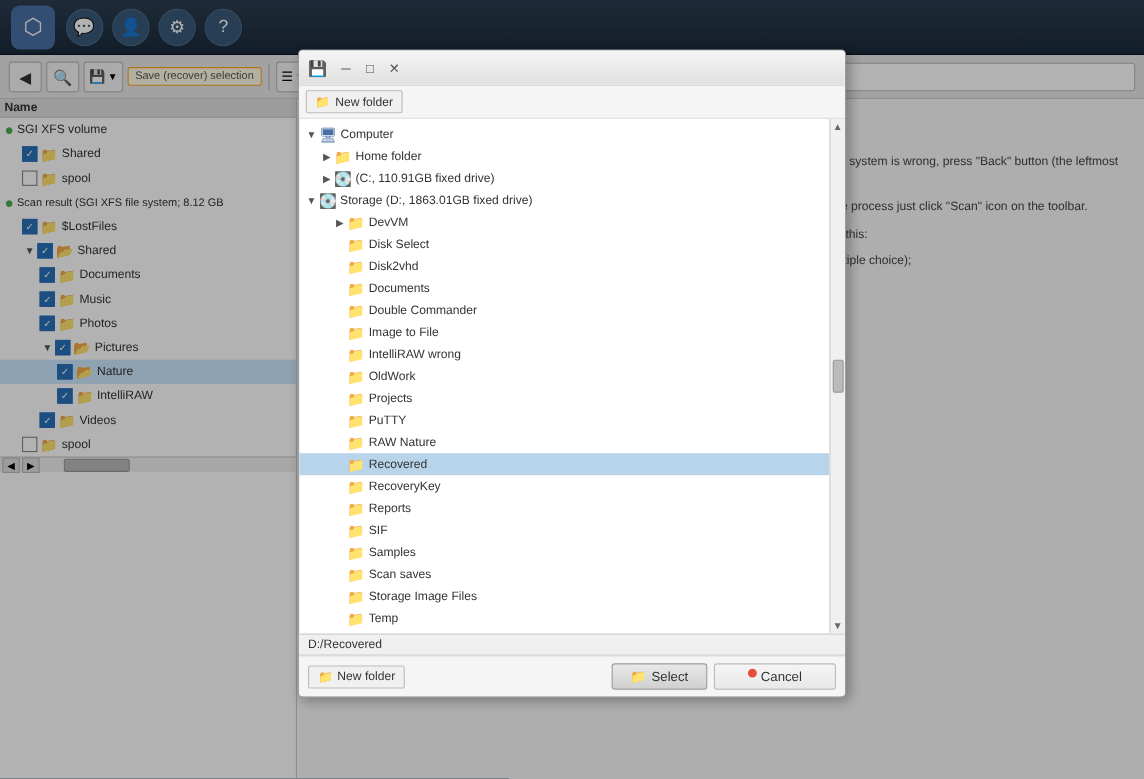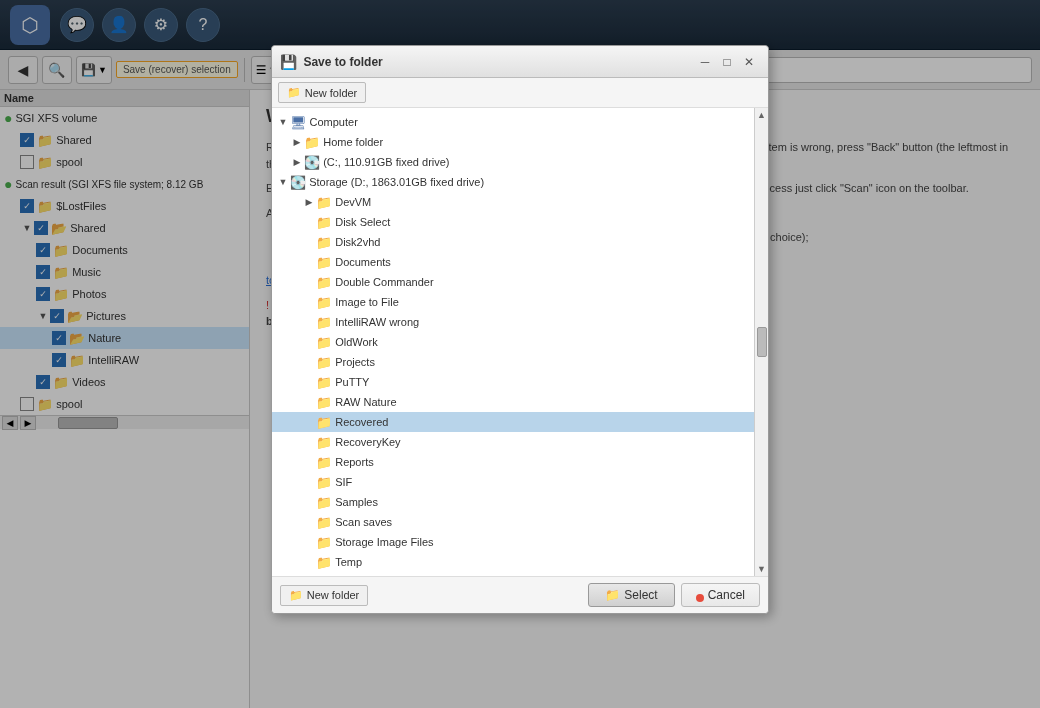--- a/index.html
+++ b/index.html
@@ -72,21 +72,21 @@
       background: #fffde7; border: 1px solid #f9a825;
       padding: 2px 6px; font-size: 10px; color: #555;
       border-radius: 2px; white-space: nowrap;
     }
 
     
     .main { display: flex; height: calc(708px - 90px); }
 
     
     .left-panel {
-      width: 250px;
+      width: 270px;
       background: white;
       border-right: 1px solid #ccc;
       overflow-y: auto;
       flex-shrink: 0;
     }
     .tree-item {
       display: flex; align-items: center;
       padding: 2px 4px; cursor: pointer; height: 22px;
     }
     .tree-item.selected { background: #cce8ff; }
@@ -203,22 +203,22 @@
       border-radius: 0 0 4px 4px;
     }
     .btn-select {
       display: flex; align-items: center; gap: 4px;
       padding: 4px 16px; font-size: 12px;
       background: linear-gradient(180deg, #e8e8e8 0%, #d0d0d0 100%);
       border: 1px solid #999; border-radius: 3px;
       cursor: pointer; color: #333;
     }
     .btn-cancel {
-      display: flex; align-items: flex-end; gap: 4px;
-      padding: 4px 14px; font-size: 12px;
+      display: flex; align-items: flex-start; gap: 4px;
+      padding: 4px 30px; font-size: 12px;
       background: linear-gradient(180deg, #f5f5f5 0%, #e8e8e8 100%);
       border: 1px solid #bbb; border-radius: 3px;
       cursor: pointer; color: #333;
     }
     .cancel-dot { width: 8px; height: 8px; background: #e74c3c; border-radius: 50%; }
 
     .scrollbar-h {
       height: 14px; background: #f0f0f0; border-top: 1px solid #ccc;
       display: flex; align-items: center;
     }
@@ -410,21 +410,20 @@
       <span> files are recovered!</span>
     </p>
   </div>
 </div>
 
 <div class="modal-overlay">
   <div class="modal">
 
     <div class="modal-titlebar">
       <span class="modal-title-icon">💾</span>
-      <span class="modal-title-text">Save to folder</span>
       <div class="modal-title-btn">─</div>
       <div class="modal-title-btn">□</div>
       <div class="modal-title-btn close">✕</div>
     </div>
 
     <div class="modal-toolbar">
       <button class="modal-toolbar-btn">
         <span>📁</span>
         <span>New folder</span>
       </button>
@@ -557,20 +556,23 @@
 
       <div style="width:14px; background:#f0f0f0; border-left:1px solid #ccc; display:flex; flex-direction:column; align-items:center; padding:2px 0;">
         <div style="font-size:9px; color:#666; cursor:pointer;">▲</div>
         <div style="flex:1;"></div>
         <div style="width:10px; height:30px; background:#bbb; border:1px solid #999; border-radius:2px;"></div>
         <div style="flex:1;"></div>
         <div style="font-size:9px; color:#666; cursor:pointer;">▼</div>
       </div>
     </div>
 
+    <div class="modal-path-bar">
+      <span>D:/Recovered</span>
+    </div>
 
     <div class="modal-footer">
       <button class="modal-toolbar-btn" style="margin-right:auto;">
         <span>📁</span>
         <span>New folder</span>
       </button>
       <button class="btn-select">
         <span>📁</span>
         <span>Select</span>
       </button>

